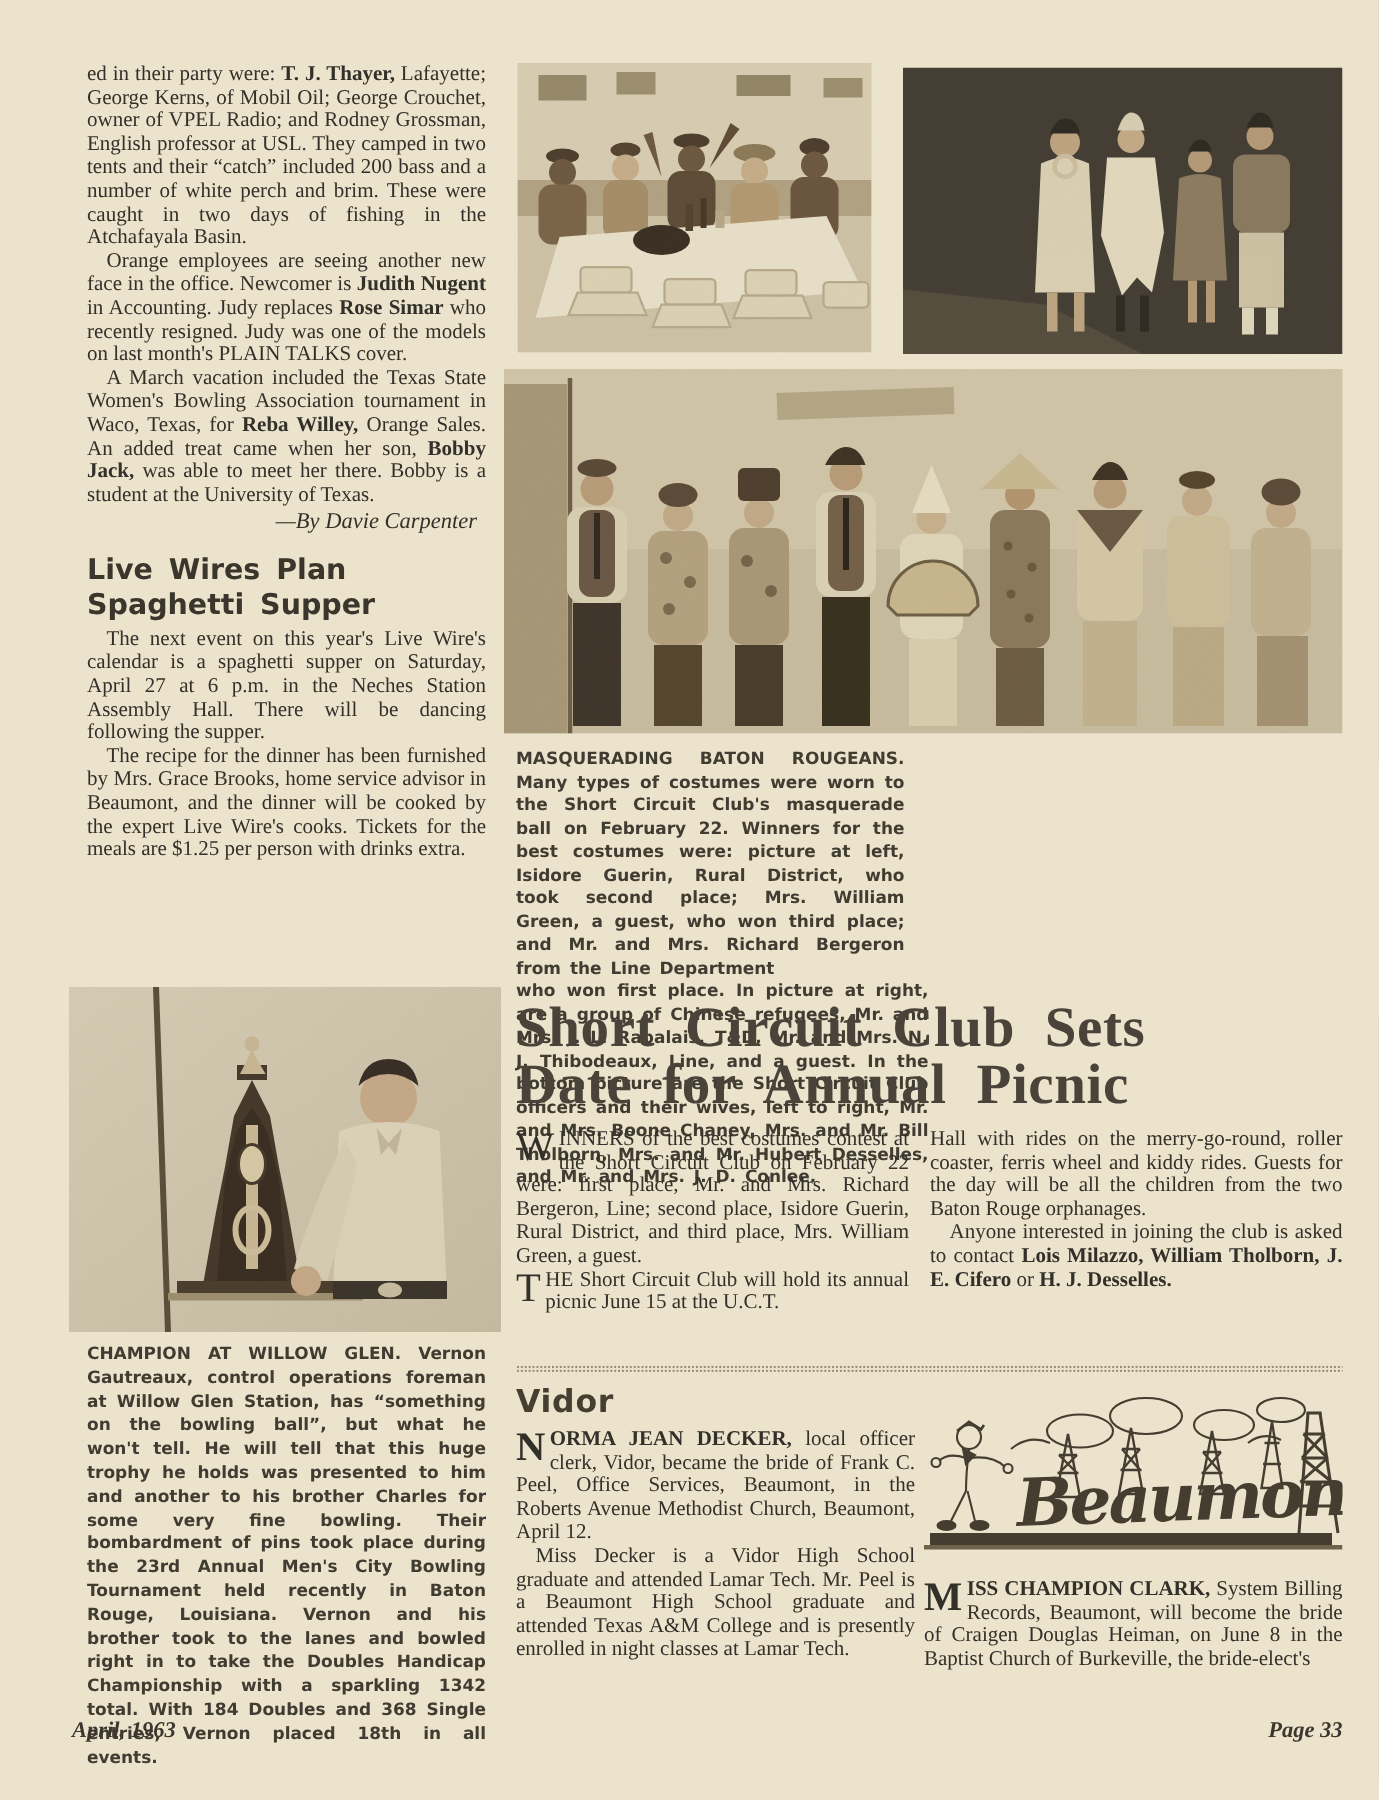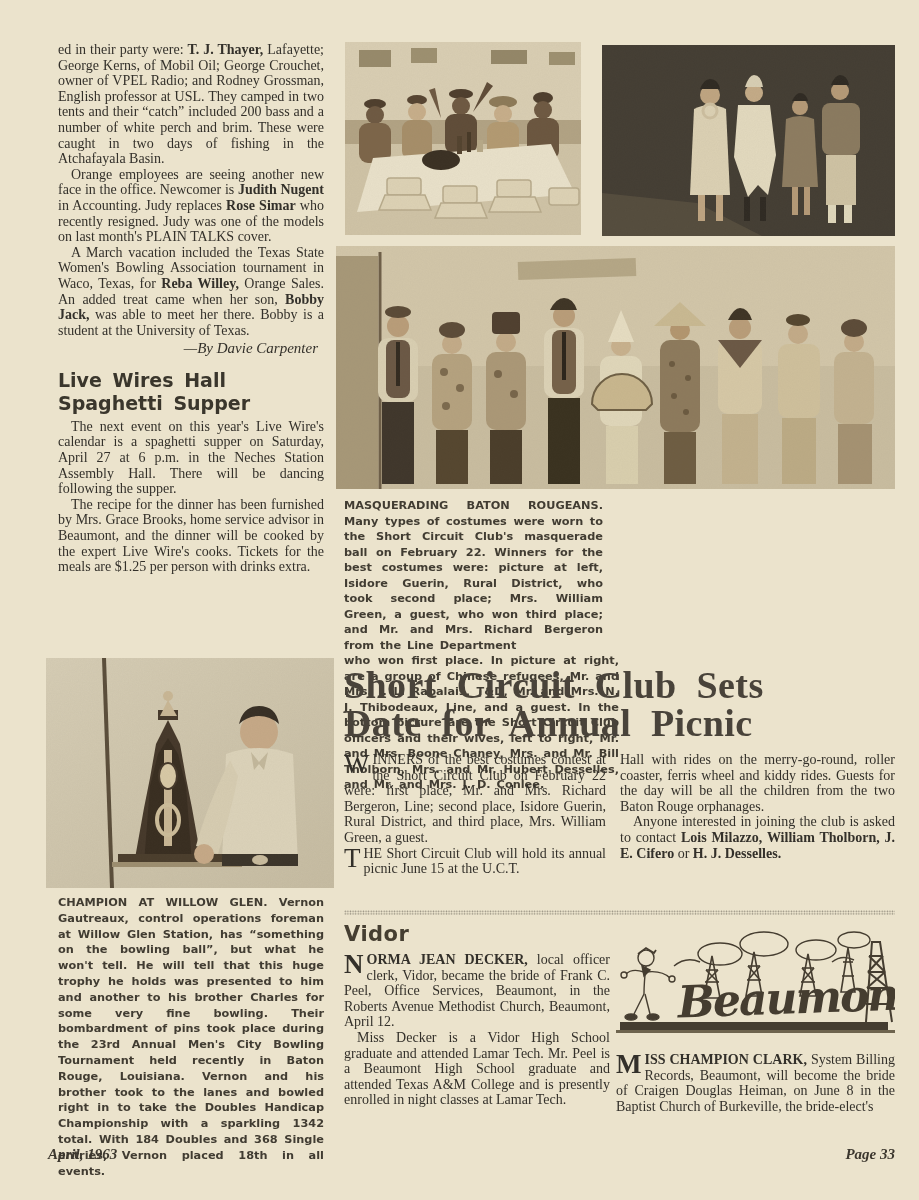--- a/index.html
+++ b/index.html
@@ -32,21 +32,21 @@
 <body>
 
 <div class="page">
 
   <div class="abs body-text just" style="left:58px;top:42px;width:266px;">
     <p><span>ed in their party were: </span><b>T. J. Thayer,</b><span> Lafayette; George Kerns, of Mobil Oil; George Crouchet, owner of VPEL Radio; and Rodney Grossman, English professor at USL. They camped in two tents and their “catch” included 200 bass and a number of white perch and brim. These were caught in two days of fishing in the Atchafayala Basin.</span></p>
     <p class="indent"><span>Orange employees are seeing another new face in the office. Newcomer is </span><b>Judith Nugent</b><span> in Accounting. Judy replaces </span><b>Rose Simar</b><span> who recently resigned. Judy was one of the models on last month's PLAIN TALKS cover.</span></p>
     <p class="indent"><span>A March vacation included the Texas State Women's Bowling Association tournament in Waco, Texas, for </span><b>Reba Willey,</b><span> Orange Sales. An added treat came when her son, </span><b>Bobby Jack,</b><span> was able to meet her there. Bobby is a student at the University of Texas.</span></p>
     <div class="byline">—By Davie Carpenter</div>
     <div class="sans-head" style="margin-top:12px;">
-      <div>Live Wires Hall</div>
+      <div>Live Wires Plan</div>
       <div>Spaghetti Supper</div>
     </div>
     <p class="indent" style="margin-top:4px;">The next event on this year's Live Wire's calendar is a spaghetti supper on Saturday, April 27 at 6 p.m. in the Neches Station Assembly Hall. There will be dancing following the supper.</p>
     <p class="indent">The recipe for the dinner has been furnished by Mrs. Grace Brooks, home service advisor in Beaumont, and the dinner will be cooked by the expert Live Wire's cooks. Tickets for the meals are $1.25 per person with drinks extra.</p>
   </div>
 
   <svg class="abs" style="left:46px;top:658px;" width="288" height="230" viewBox="0 0 288 230" role="img">
     <defs>
       <filter id="grain">
           <feTurbulence type="fractalNoise" baseFrequency="0.9" numOctaves="2" result="n"></feTurbulence>

